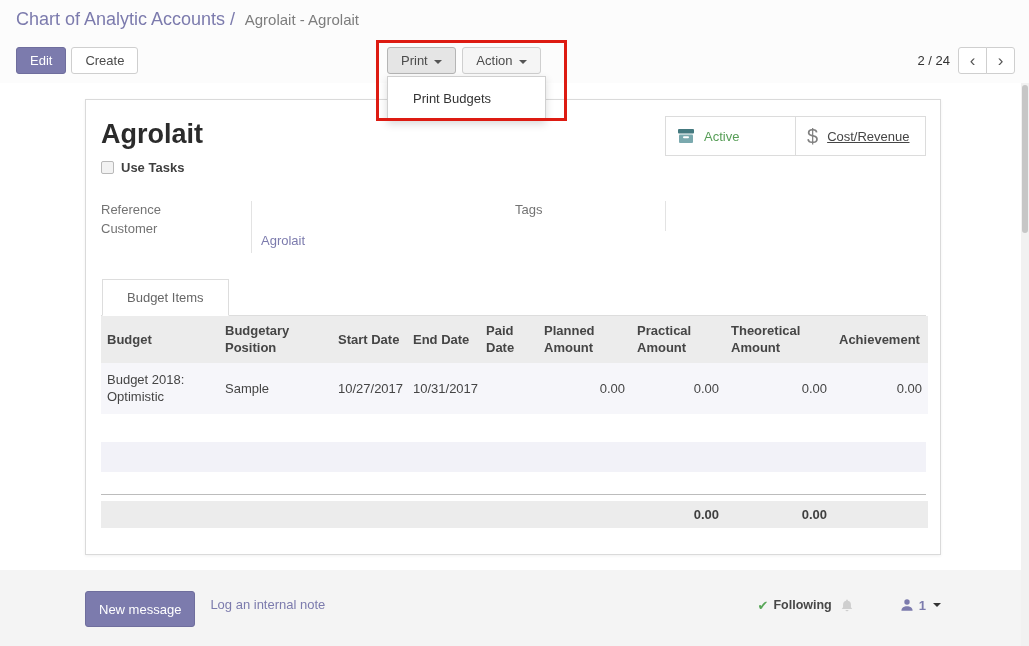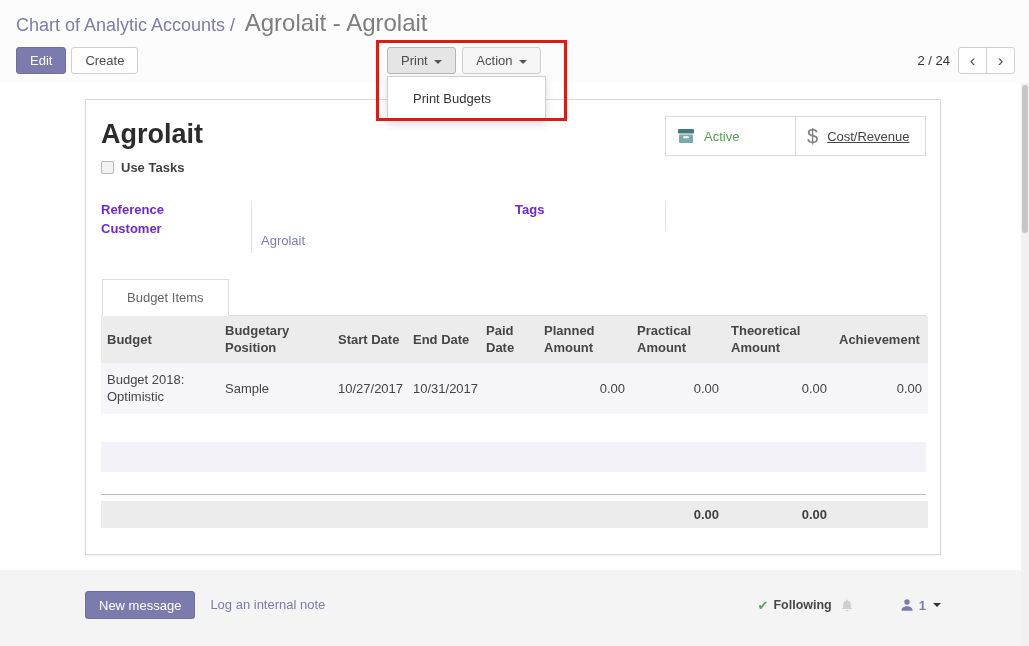--- a/index.html
+++ b/index.html
@@ -7,21 +7,21 @@
   body {
     font-family: "Liberation Sans", sans-serif;
     background:#fff; color:#454545; overflow:hidden;
     position:relative; display:flex; flex-direction:column;
     font-size:13px;
   }
 
   
   .breadcrumb-bar { background:#fcfcfc; padding:9px 16px 4px; height:38px; }
   .bc-parent { color:#7c7bad; font-size:18px; cursor:pointer; }
-  .bc-current { color:#7d7d7d; font-size:24px; margin-left:6px; }
+  .bc-current { color:#7d7d7d; font-size:15px; margin-left:6px; }
 
   .control-panel { background:#fcfcfc; position:relative; height:45px; padding:9px 16px; }
   .cp-left { display:inline-flex; gap:5px; }
   .btn {
     font-family:"Liberation Sans",sans-serif;
     font-size:13px; color:#4c4c4c; background:#fff;
     border:1px solid #cfcfcf; border-radius:3px;
     height:27px; padding:0 13px; cursor:pointer; line-height:25px;
   }
   .btn-primary { background:#7c7bad; border-color:#6f6e9d; color:#fff; }
@@ -77,21 +77,21 @@
   .checkbox {
     width:13px; height:13px; background:#f2f2f2; border:1px solid #b9b9b9; border-radius:2px;
     display:inline-block; cursor:pointer;
   }
   .use-tasks label { font-weight:bold; font-size:13px; color:#3f3f3f; }
 
   .field-group { margin-top:26px; display:flex; align-items:flex-start; }
   .field-col-left { width:415px; display:flex; min-height:52px; }
   .field-col-right { width:412px; display:flex; min-height:30px; }
   .field-label {
-    width:150px; font-weight:bold; font-size:13px; color:#6d28d9;
+    width:150px; font-weight:normal; font-size:13px; color:#737373;
     padding-right:48px; line-height:1.4;
   }
   .field-value {
     flex:1; border-left:1px solid #e3e3e3; padding-left:9px;
     display:flex; align-items:flex-end; padding-bottom:5px;
   }
   .field-col-right .field-value { min-height:30px; }
   .m2o-link { color:#7c7bad; font-size:13px; cursor:pointer; }
 
   .notebook { margin-top:26px; border-bottom:1px solid #ddd; }
@@ -118,21 +118,21 @@
     padding:6px; height:27px;
   }
 
   
   .chatter {
     flex:1; background:#f4f4f4; padding:21px 88px 0 85px;
     display:flex; align-items:center; align-items:flex-start;
   }
   .btn-new-msg {
     background:#7c7bad; border:1px solid #6f6e9d; color:#fff; border-radius:3px;
-    font-size:13px; height:28px; padding:0 13px; cursor:pointer;
+    font-size:13px; height:36px; padding:0 13px; cursor:pointer;
     font-family:"Liberation Sans",sans-serif;
   }
   .log-note { margin-left:15px; color:#7c7bad; font-size:13px; line-height:28px; cursor:pointer; }
   .chatter-right { margin-left:auto; display:flex; align-items:center; height:28px; }
   .check-glyph { color:#57a657; font-size:13px; }
   .following-label { margin-left:5px; font-size:12.5px; font-weight:bold; color:#474747; }
   .bell { margin-left:8px; display:inline-flex; cursor:pointer; }
   .followers { margin-left:46px; display:inline-flex; align-items:center; cursor:pointer; }
   .follower-count { color:#7c7bad; font-weight:bold; font-size:13px; margin-left:5px; }
   .followers .caret { border-top-color:#333; margin-left:7px; }

